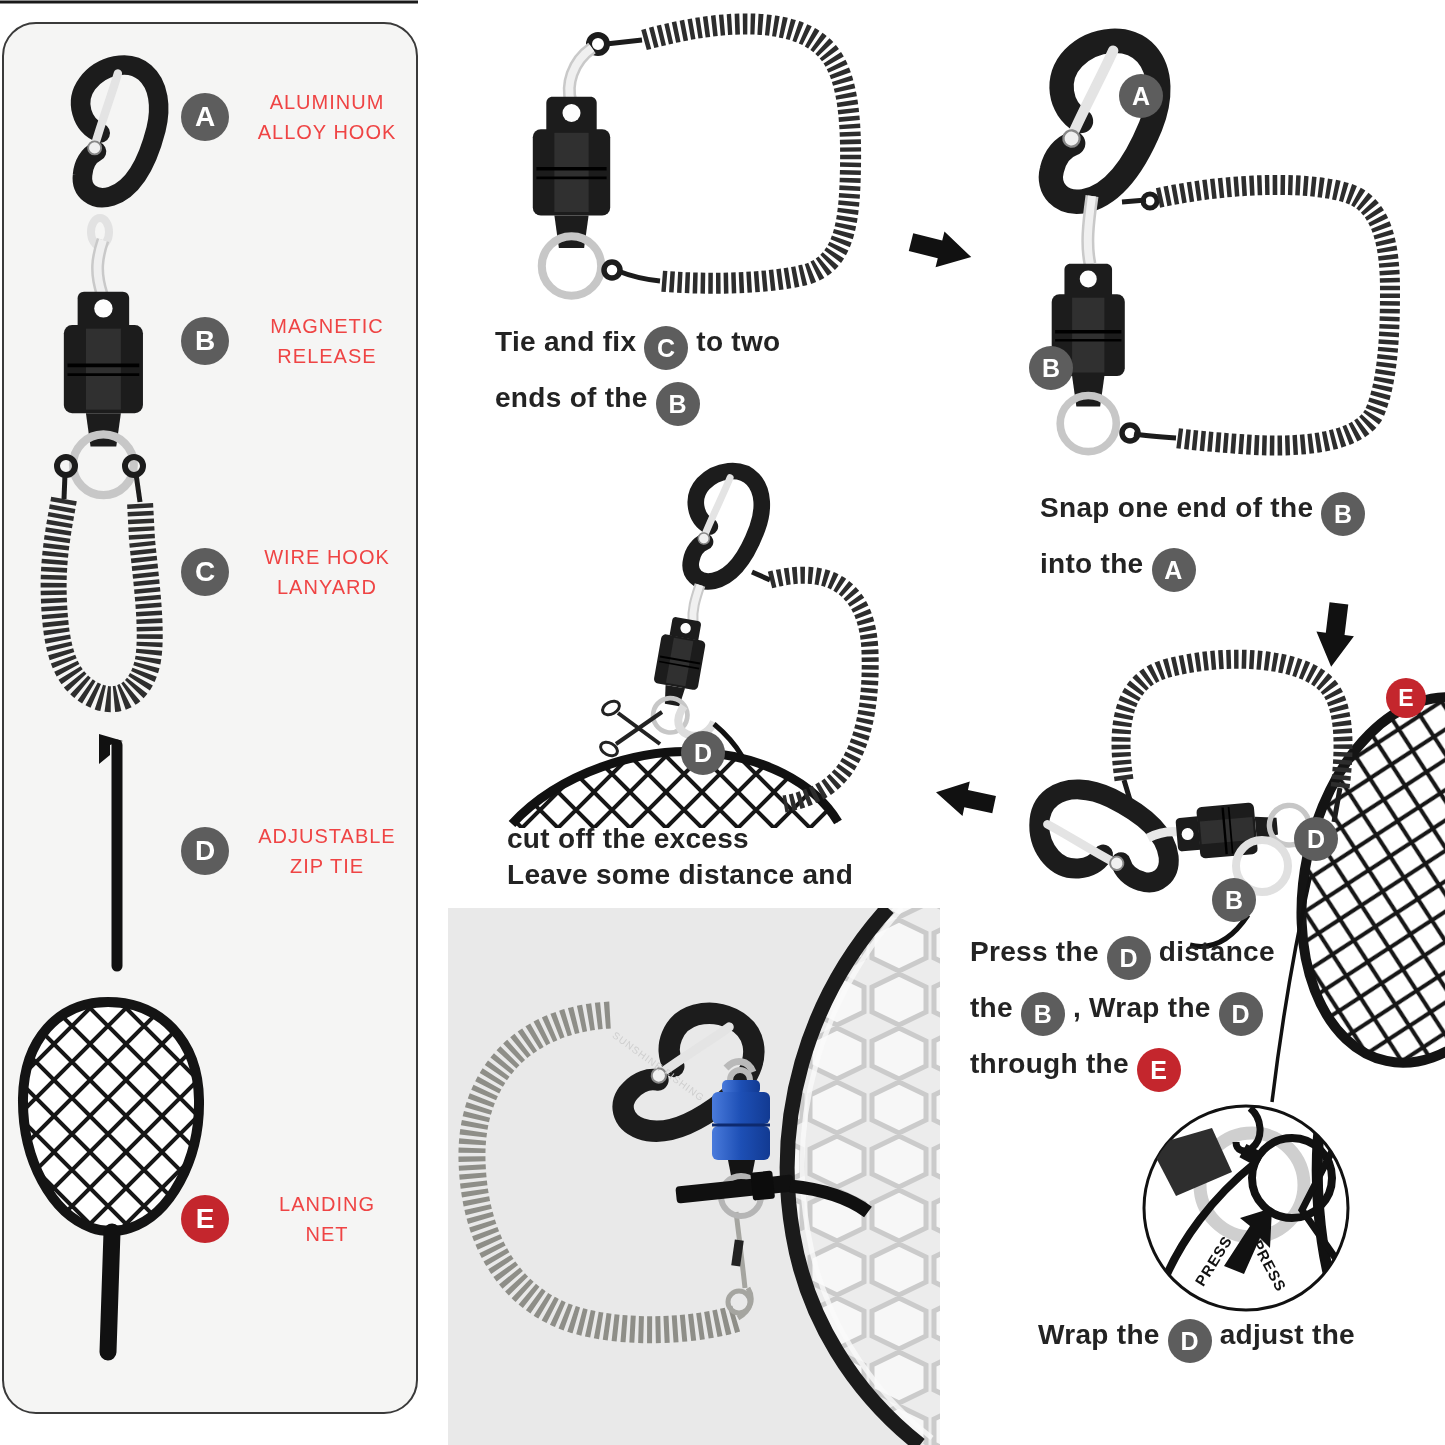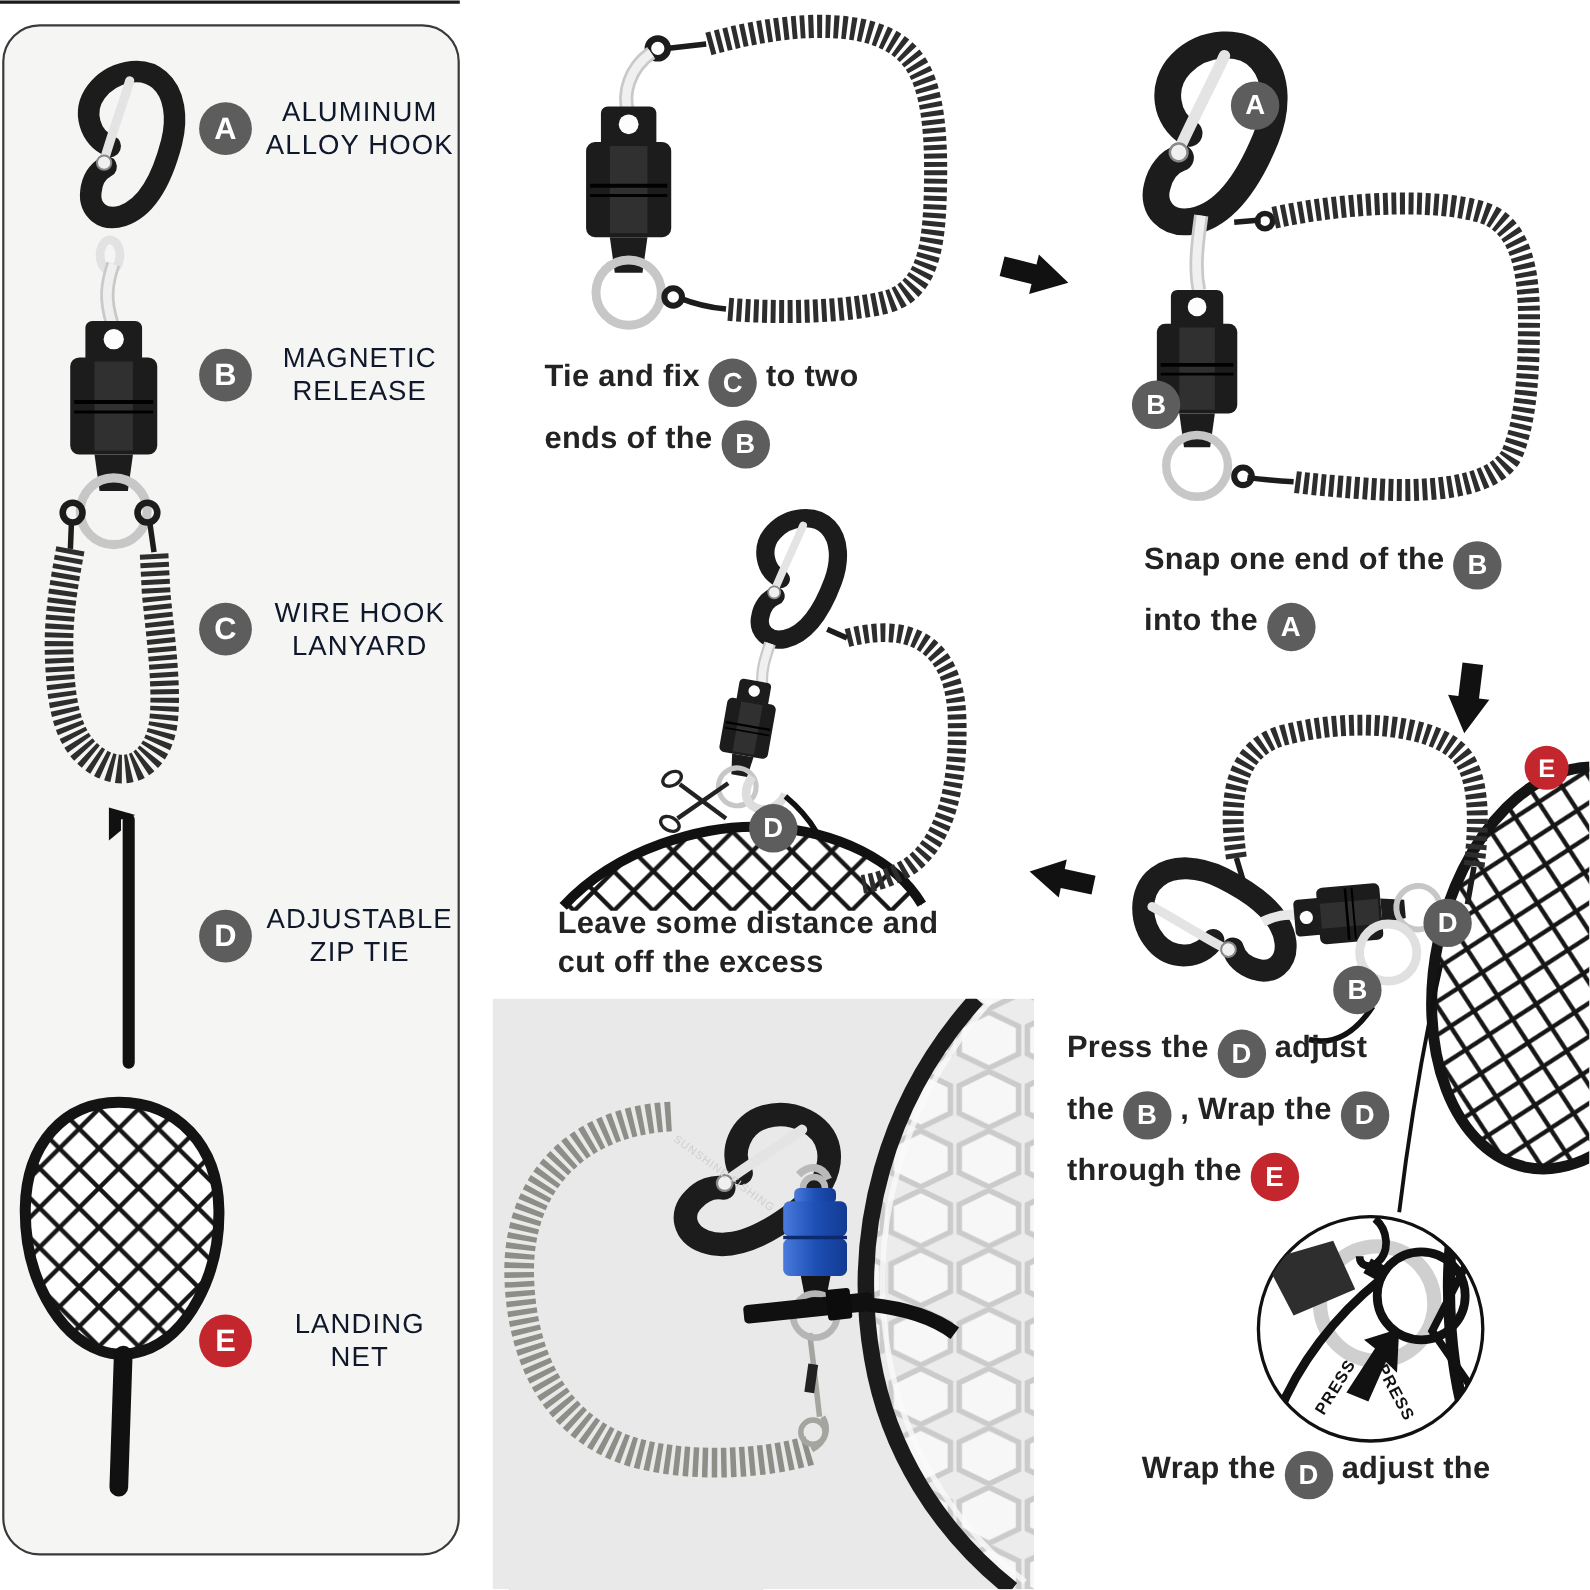--- a/index.html
+++ b/index.html
@@ -12,21 +12,21 @@
   svg.art{position:absolute;left:0;top:0;z-index:1}
 
   .badge{position:absolute;border-radius:50%;background:#5d5d5d;color:#fff;
          display:flex;align-items:center;justify-content:center;font-weight:700;z-index:3}
   .badge.big{width:48px;height:48px;font-size:28px}
   .badge.mid{width:44px;height:44px;font-size:25px}
   .badge.sm{width:40px;height:40px;font-size:23px}
   .badge.red{background:#c4262d}
 
   .plabel{position:absolute;left:238px;width:178px;text-align:center;
-          font-size:25px;line-height:30px;letter-spacing:1px;color:#0f172a;
+          font-size:20px;line-height:30px;letter-spacing:1px;color:#ef4444;
           white-space:pre-line;z-index:3;font-weight:500}
 
   .caption{position:absolute;color:#232323;font-size:28px;font-weight:600;
            letter-spacing:.3px;white-space:nowrap;z-index:3}
   .cap-line{display:flex;height:56px}
   .caption.tight .cap-line{height:36px}
   .tbadge{display:inline-flex;flex:0 0 auto;width:44px;height:44px;border-radius:50%;
           background:#5d5d5d;color:#fff;font-weight:700;font-size:25px;
           align-items:center;justify-content:center;margin:0 8px}
   .tbadge.red{background:#c4262d}
@@ -260,32 +260,32 @@
     <span class="tbadge">B</span>
   </div>
   <div class="cap-line">
     <span class="ct">into the</span>
     <span class="tbadge">A</span>
   </div>
 </div>
 
 <div class="caption tight" style="left:507px;top:823px">
   <div class="cap-line">
+      <span class="ct">cut off the excess</span>
+    </div>
+  <div class="cap-line">
       <span class="ct">Leave some distance and</span>
     </div>
-  <div class="cap-line">
-      <span class="ct">cut off the excess</span>
-    </div>
 </div>
 
 <div class="caption" style="left:970px;top:936px">
   <div class="cap-line">
     <span class="ct">Press the</span>
     <span class="tbadge">D</span>
-    <span class="ct">adjust</span>
+    <span class="ct">distance</span>
   </div>
   <div class="cap-line">
     <span class="ct">the</span>
     <span class="tbadge">B</span>
     <span class="ct">, Wrap the</span>
     <span class="tbadge">D</span>
   </div>
   <div class="cap-line">
     <span class="ct">through the</span>
     <span class="tbadge red">E</span>

